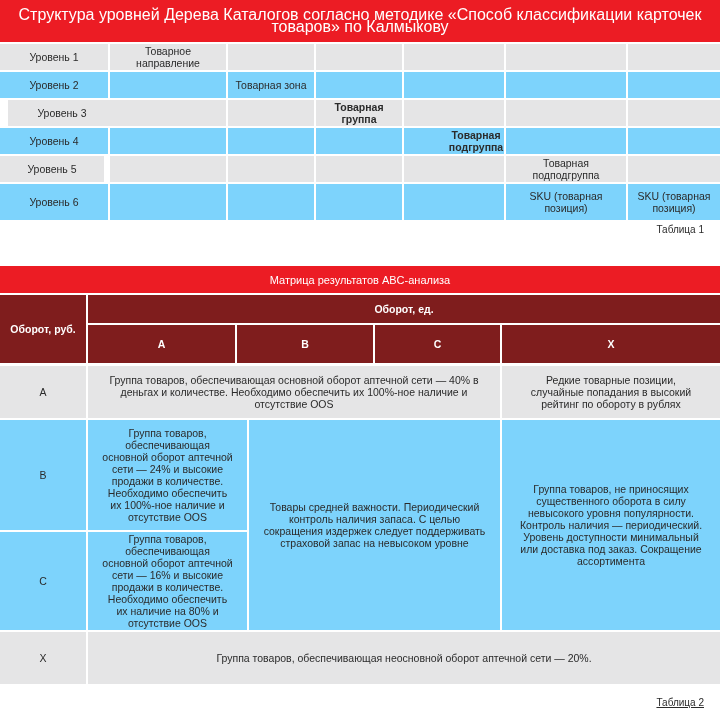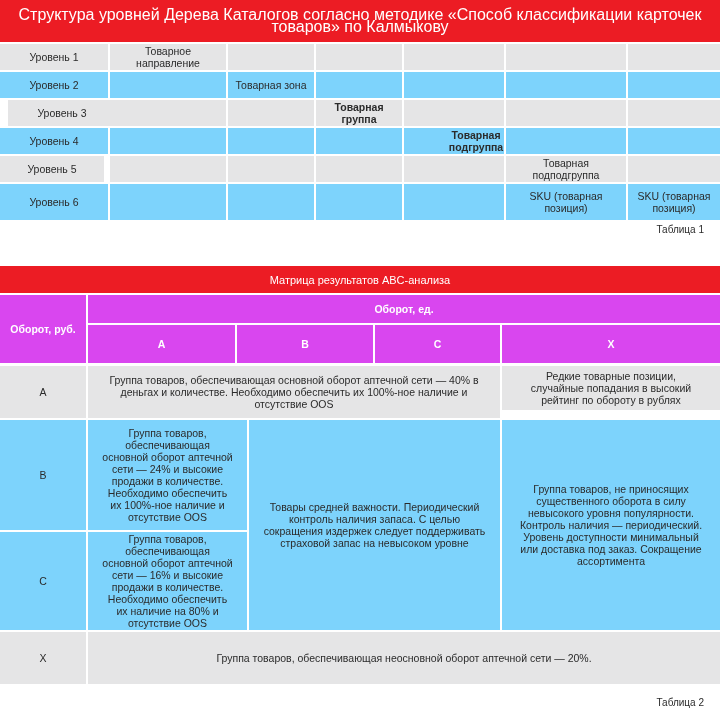--- a/index.html
+++ b/index.html
@@ -3,21 +3,21 @@
 <meta charset="utf-8">
 <style>
   html, body { margin:0; padding:0; background:#ffffff; }
   body { width:720px; height:719px; position:relative; overflow:hidden;
          font-family:"Liberation Sans", "DejaVu Sans", sans-serif; color:#2b2b2b; }
   .cell { position:absolute; box-sizing:border-box; display:flex; align-items:center; justify-content:center;
           text-align:center; font-size:10.5px; line-height:12px; padding:0 4px; }
   .red { background:#ec1c24; color:#ffffff; }
   .gray { background:#e5e5e6; }
   .lblue { background:#7dd3fc; }
-  .dblue { background:#d946ef; color:#ffffff; }
+  .dblue { background:#7f1d1d; color:#ffffff; }
   .bold { font-weight:bold; }
   .caption { position:absolute; font-size:10px; color:#2b2b2b; }
 </style>
 </head>
 <body>
 
 <div>
   <div class="cell red" style="left:0;top:0;width:720px;height:42px;font-size:16px;">
     <span>Структура уровней Дерева Каталогов согласно методике «Способ классификации карточек товаров» по Калмыкову</span>
   </div>
@@ -174,21 +174,21 @@
   <div class="cell dblue bold" style="left:502px;top:325px;width:218px;height:38px;">
       <span>X</span>
     </div>
 
   <div class="cell gray" style="left:0;top:366px;width:86px;height:52px;">
       <span>A</span>
     </div>
   <div class="cell gray" style="left:88px;top:366px;width:412px;height:52px;padding:0 12px;">
       <span>Группа товаров, обеспечивающая основной оборот аптечной сети — 40% в деньгах и количестве. Необходимо обеспечить их 100%-ное наличие и отсутствие OOS</span>
     </div>
-  <div class="cell gray" style="left:502px;top:366px;width:218px;height:44px;padding:0 18px;">
+  <div class="cell gray" style="left:502px;top:366px;width:218px;height:52px;padding:0 18px;">
       <span>Редкие товарные позиции, случайные попадания в высокий рейтинг по обороту в рублях</span>
     </div>
 
   <div class="cell lblue" style="left:0;top:420px;width:86px;height:110px;">
       <span>B</span>
     </div>
   <div class="cell lblue" style="left:88px;top:420px;width:159px;height:110px;padding:16px 14px;">
       <span>Группа товаров, обеспечивающая основной оборот аптечной сети — 24% и высокие продажи в количестве. Необходимо обеспечить их 100%-ное наличие и отсутствие OOS</span>
     </div>
 
@@ -206,13 +206,13 @@
       <span>Группа товаров, не приносящих существенного оборота в силу невысокого уровня популярности. Контроль наличия — периодический. Уровень доступности минимальный или доставка под заказ. Сокращение ассортимента</span>
     </div>
 
   <div class="cell gray" style="left:0;top:632px;width:86px;height:52px;">
       <span>X</span>
     </div>
   <div class="cell gray" style="left:88px;top:632px;width:632px;height:52px;flex-direction:column;padding:0 24px;">
     <span>Группа товаров, обеспечивающая неосновной оборот аптечной сети — 20%.</span>
   </div>
 </div>
-<div class="caption" style="right:16px;top:697px;">Таблица 2</div>
+<div class="caption" style="right:16px;top:697px;text-decoration:underline;">Таблица 2</div>
 
 </body></html>

